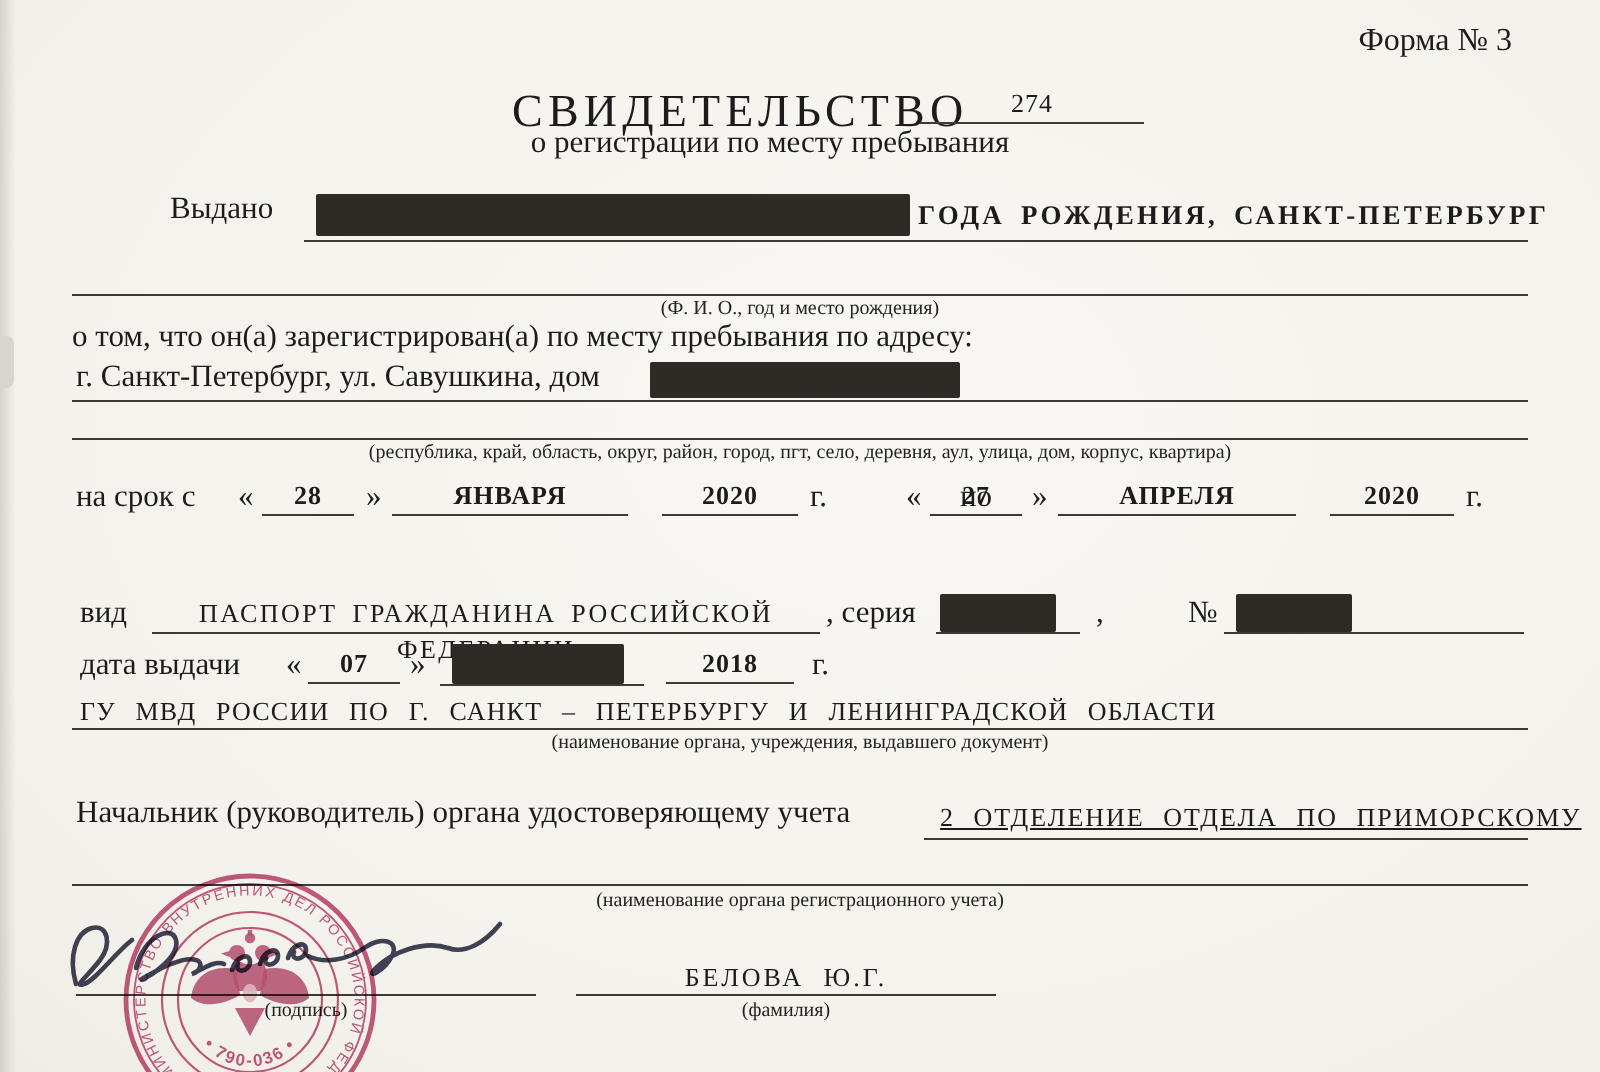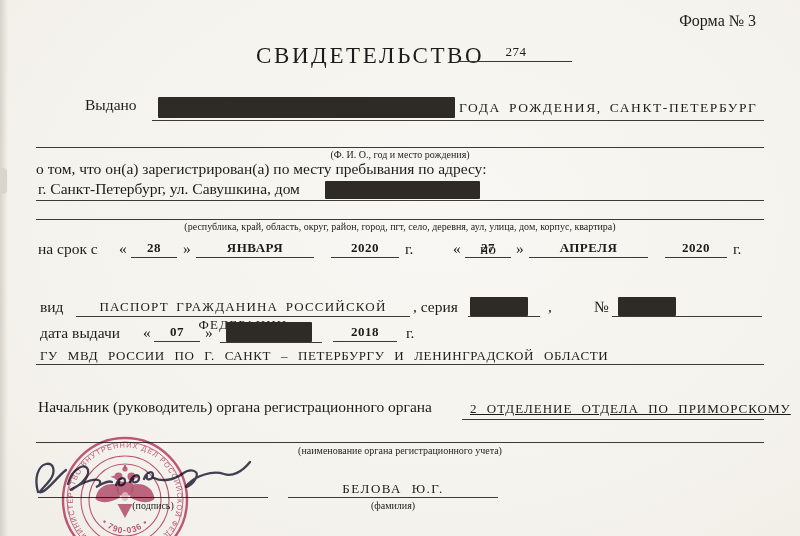--- a/index.html
+++ b/index.html
@@ -10,38 +10,39 @@
     font-family:"Liberation Serif", serif;color:#1d1c1a;
   }
   .t{position:absolute;white-space:nowrap;font-size:15.5px;color:#1d1c1a;}
   .cap{position:absolute;white-space:nowrap;font-size:10px;color:#24231f;text-align:center;}
   .cap.full{left:0;width:800px;}
   .rule{position:absolute;height:1.3px;background:#3b3a35;}
   .field{position:absolute;text-align:center;border-bottom:1.3px solid #3b3a35;
          font-size:13px;font-weight:bold;height:18px;line-height:18px;letter-spacing:.5px;}
   .redact{position:absolute;background:#2e2b27;border-radius:1px;}
   .caps{font-size:13px;letter-spacing:1px;word-spacing:5px;}
-  .boldcaps{font-size:13.5px;font-weight:normal;letter-spacing:1.6px;word-spacing:3px;}
+  .boldcaps{font-size:13.5px;font-weight:bold;letter-spacing:1.6px;word-spacing:3px;}
   .titl{font-size:23px;letter-spacing:2.6px;}
   .edge{position:absolute;left:0;top:0;width:8px;height:536px;
         background:linear-gradient(90deg, rgba(110,104,92,.22), rgba(110,104,92,0));}
   .smudge{position:absolute;left:0;top:168px;width:7px;height:26px;background:#d9d5cc;border-radius:0 4px 4px 0;}
   .stamp{position:absolute;left:50px;top:425px;mix-blend-mode:multiply;opacity:.9;}
   .signat{position:absolute;left:28px;top:454px;mix-blend-mode:multiply;}
 </style>
 </head>
 <body>
 
 <div class="page">
   <div class="edge"></div>
   <div class="smudge"></div>
 
   <div class="t" style="top:12px;right:44px;font-size:16px;">Форма № 3</div>
   <div class="t titl" style="left:256px;top:43px;">СВИДЕТЕЛЬСТВО</div>
   <div class="field" style="left:460px;top:43px;width:112px;font-weight:normal;">274</div>
+  <div class="t" style="left:240px;top:63px;width:290px;text-align:center;">о регистрации по месту пребывания</div>
 
   <div class="t" style="left:85px;top:96px;">Выдано</div>
   <div class="redact" style="left:158px;top:97px;width:297px;height:21px;"></div>
   <div class="t boldcaps" style="left:459px;top:100px;">ГОДА РОЖДЕНИЯ, САНКТ-ПЕТЕРБУРГ</div>
   <div class="rule" style="left:152px;top:120px;width:612px;"></div>
   <div class="rule" style="left:36px;top:147px;width:728px;"></div>
   <div class="cap full" style="top:149px;">(Ф. И. О., год и место рождения)</div>
 
   <div class="t" style="left:38px;top:180px;">г. Санкт-Петербург, ул. Савушкина, дом</div>
   <div class="t" style="left:36px;top:160px;">о том, что он(а) зарегистрирован(а) по месту пребывания по адресу:</div>
@@ -79,22 +80,23 @@
   <div class="t" style="left:143px;top:324px;">«</div>
   <div class="field" style="left:154px;top:323px;width:46px;">07</div>
   <div class="t" style="left:205px;top:324px;">»</div>
   <div class="rule" style="left:220px;top:342px;width:102px;"></div>
   <div class="redact" style="left:226px;top:322px;width:86px;height:20px;"></div>
   <div class="field" style="left:333px;top:323px;width:64px;">2018</div>
   <div class="t" style="left:406px;top:324px;">г.</div>
 
   <div class="t caps" style="left:40px;top:348px;letter-spacing:.6px;word-spacing:6px;">ГУ МВД РОССИИ ПО Г. САНКТ – ПЕТЕРБУРГУ И ЛЕНИНГРАДСКОЙ ОБЛАСТИ</div>
   <div class="rule" style="left:36px;top:364px;width:728px;"></div>
+  <div class="cap full" style="top:366px;">(наименование органа, учреждения, выдавшего документ)</div>
 
-  <div class="t" style="left:38px;top:398px;">Начальник (руководитель) органа регистрационного органа</div>
+  <div class="t" style="left:38px;top:398px;">Начальник (руководитель) органа удостоверяющему учета</div>
   <div class="t caps" style="left:470px;top:401px;text-decoration:underline;">2 ОТДЕЛЕНИЕ ОТДЕЛА ПО ПРИМОРСКОМУ</div>
   <div class="rule" style="left:462px;top:419px;width:302px;"></div>
   <div class="rule" style="left:36px;top:442px;width:728px;"></div>
   <div class="cap full" style="top:445px;">(наименование органа регистрационного учета)</div>
 
   <div class="rule" style="left:38px;top:497px;width:230px;"></div>
   <div class="cap" style="left:88px;top:500px;width:130px;">(подпись)</div>
   <div class="t caps" style="left:288px;top:481px;width:210px;text-align:center;letter-spacing:1.5px;">БЕЛОВА Ю.Г.</div>
   <div class="rule" style="left:288px;top:497px;width:210px;"></div>
   <div class="cap" style="left:288px;top:500px;width:210px;">(фамилия)</div>

